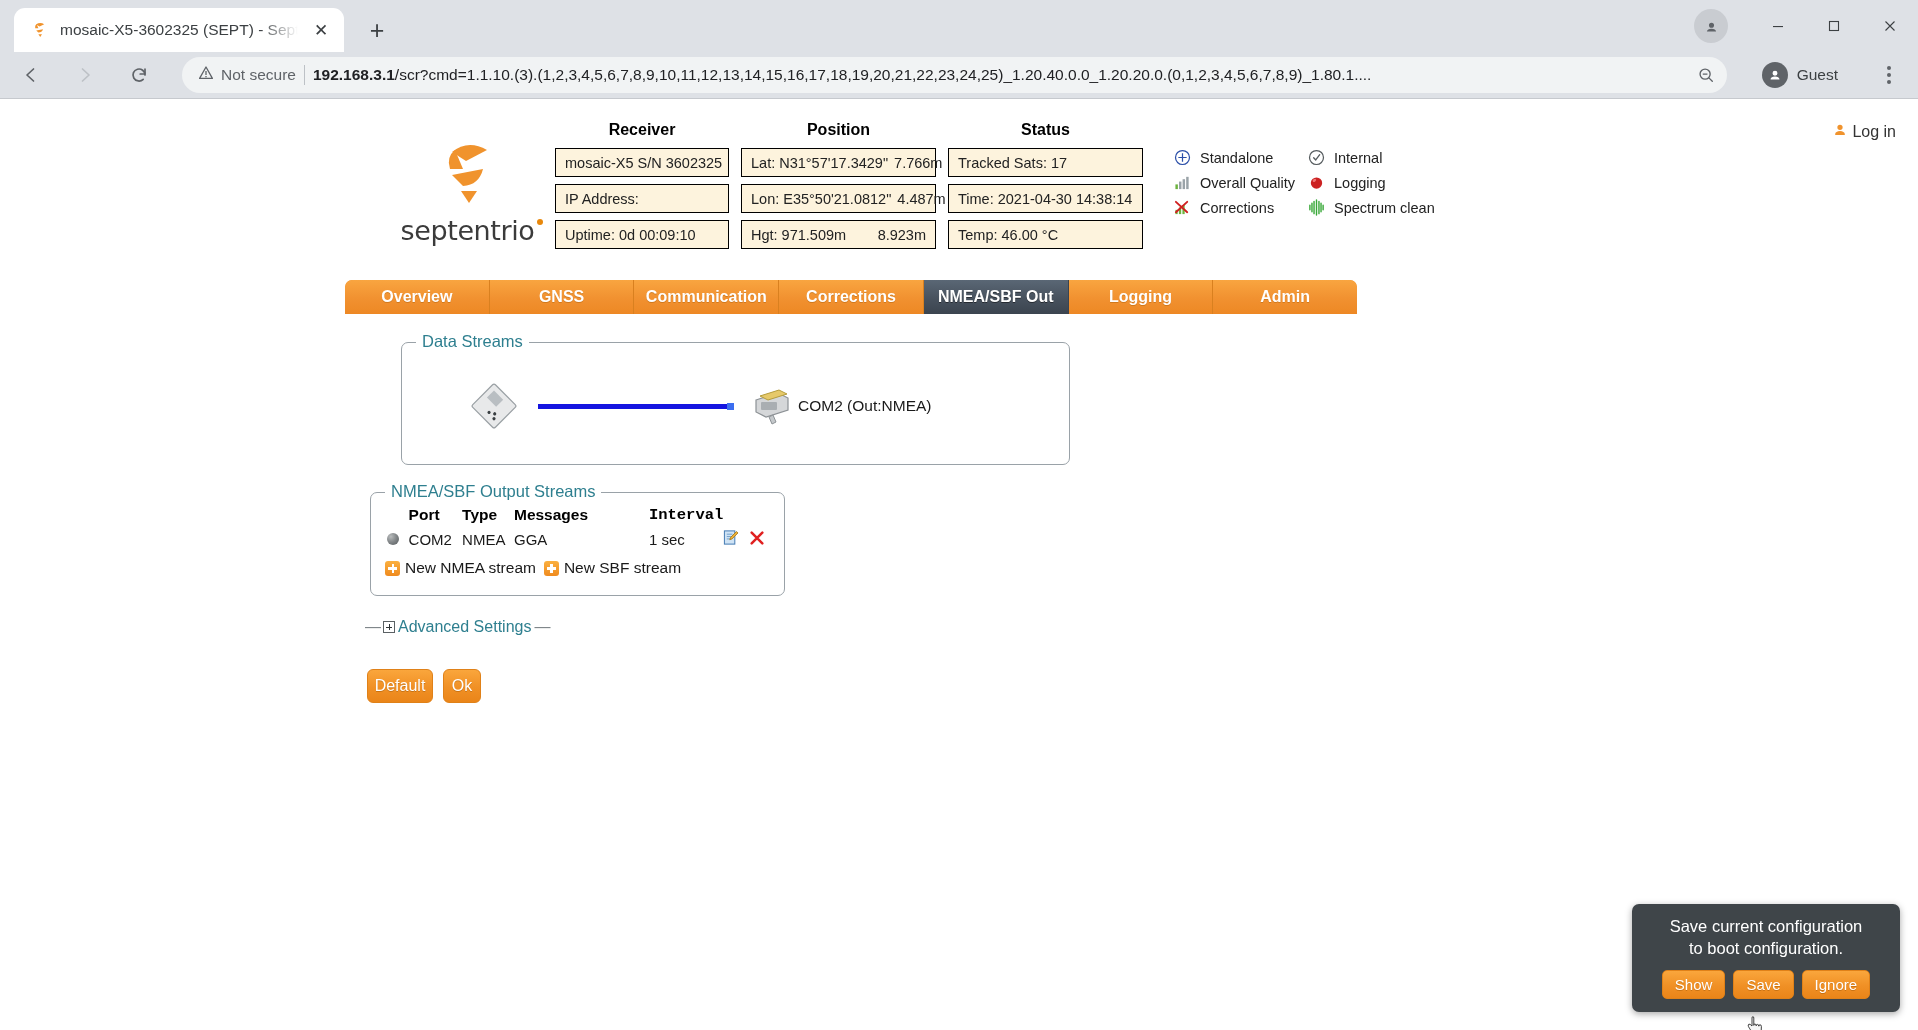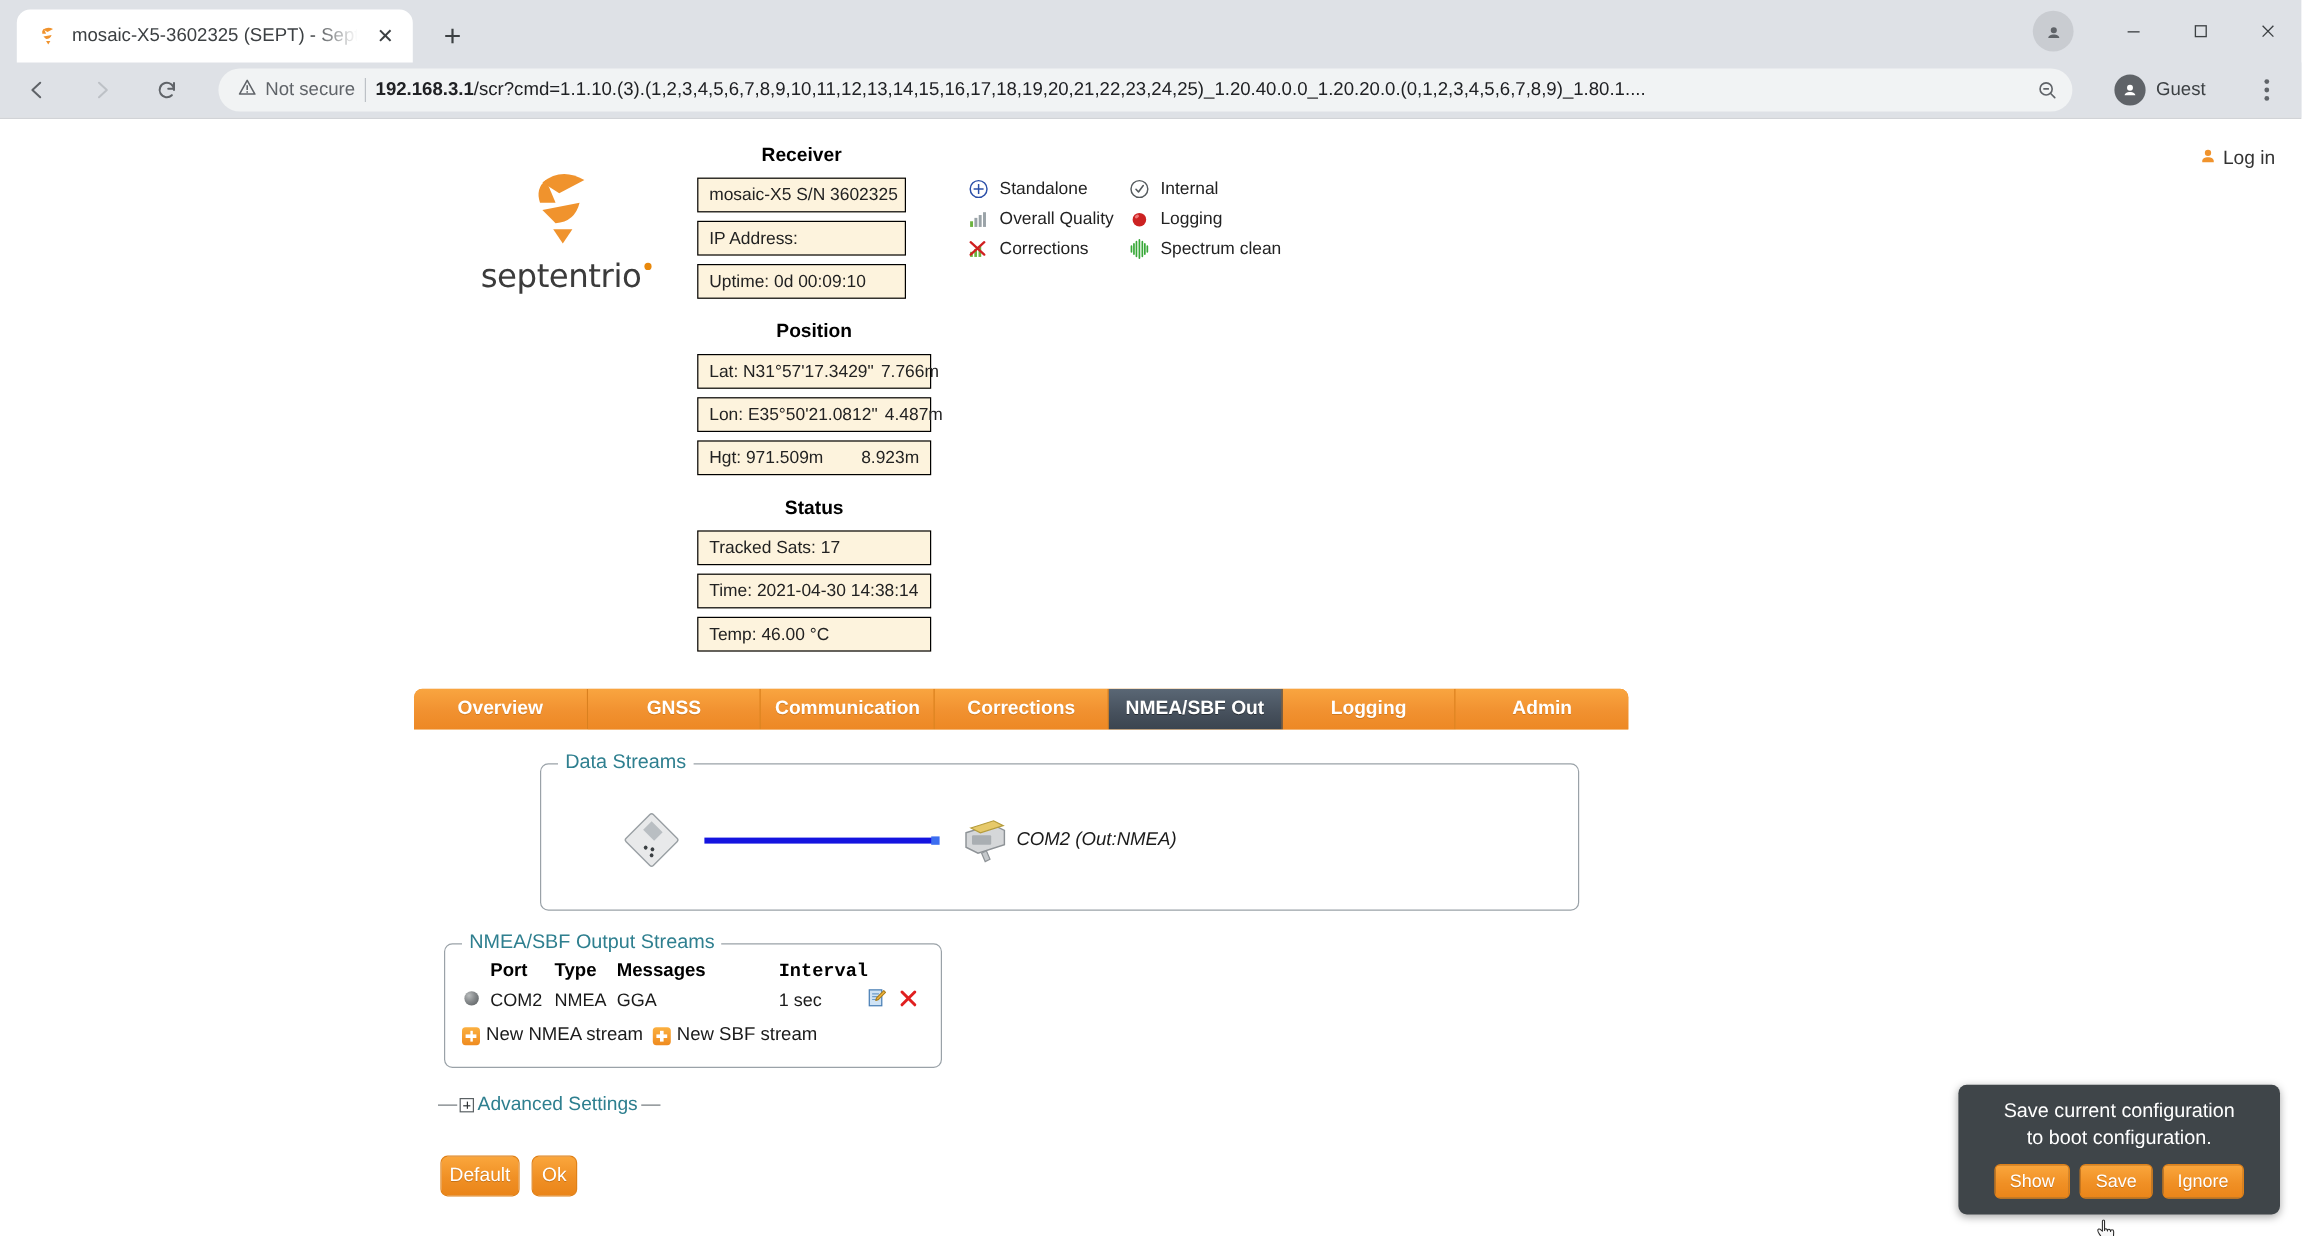--- a/index.html
+++ b/index.html
@@ -217,23 +217,21 @@
     position: absolute;
     right: -9px; top: 4px;
     width: 6px; height: 6px;
     border-radius: 50%;
     background: #e8880c;
   }
 
   .info-cols {
     display: flex;
     gap: 12px;
-    margin-left: 26px;
     padding-top: 4px;
-    flex-direction: column;
   }
   .info-col { width: 174px; }
   .info-col.wide { width: 195px; }
   .info-col-title {
     text-align: center;
     font-weight: 700;
     font-size: 16px;
     color: #000;
     margin-bottom: 9px;
   }
@@ -307,23 +305,23 @@
   .fs-legend {
     position: absolute;
     top: -11px; left: 14px;
     background: #fff;
     padding: 0 6px;
     font-size: 16.5px;
     color: #2e7f8f;
   }
 
   .fs-streams {
-    width: 866px;
+    width: 669px;
     height: 123px;
-    margin-left: 105px;
+    margin-left: 56px;
   }
   .stream-row {
     display: flex;
     align-items: center;
     padding-top: 40px;
     padding-left: 66px;
   }
   .chip-ico { width: 52px; height: 46px; flex: 0 0 52px; }
   .stream-line {
     width: 192px;
@@ -339,21 +337,20 @@
     right: -4px; top: -1px;
     width: 7px; height: 7px;
     background: #3c6ef0;
   }
   .port-ico { width: 46px; height: 40px; flex: 0 0 46px; }
   .port-label {
     font-size: 15.5px;
     color: #1a1a1a;
     margin-left: 4px;
     white-space: nowrap;
-    font-style: italic;
   }
 
   .fs-out {
     width: 415px;
     height: 104px;
     margin: 27px 0 0 25px;
     padding: 13px 14px 0 14px;
   }
   table.streams-tbl {
     border-collapse: collapse;

